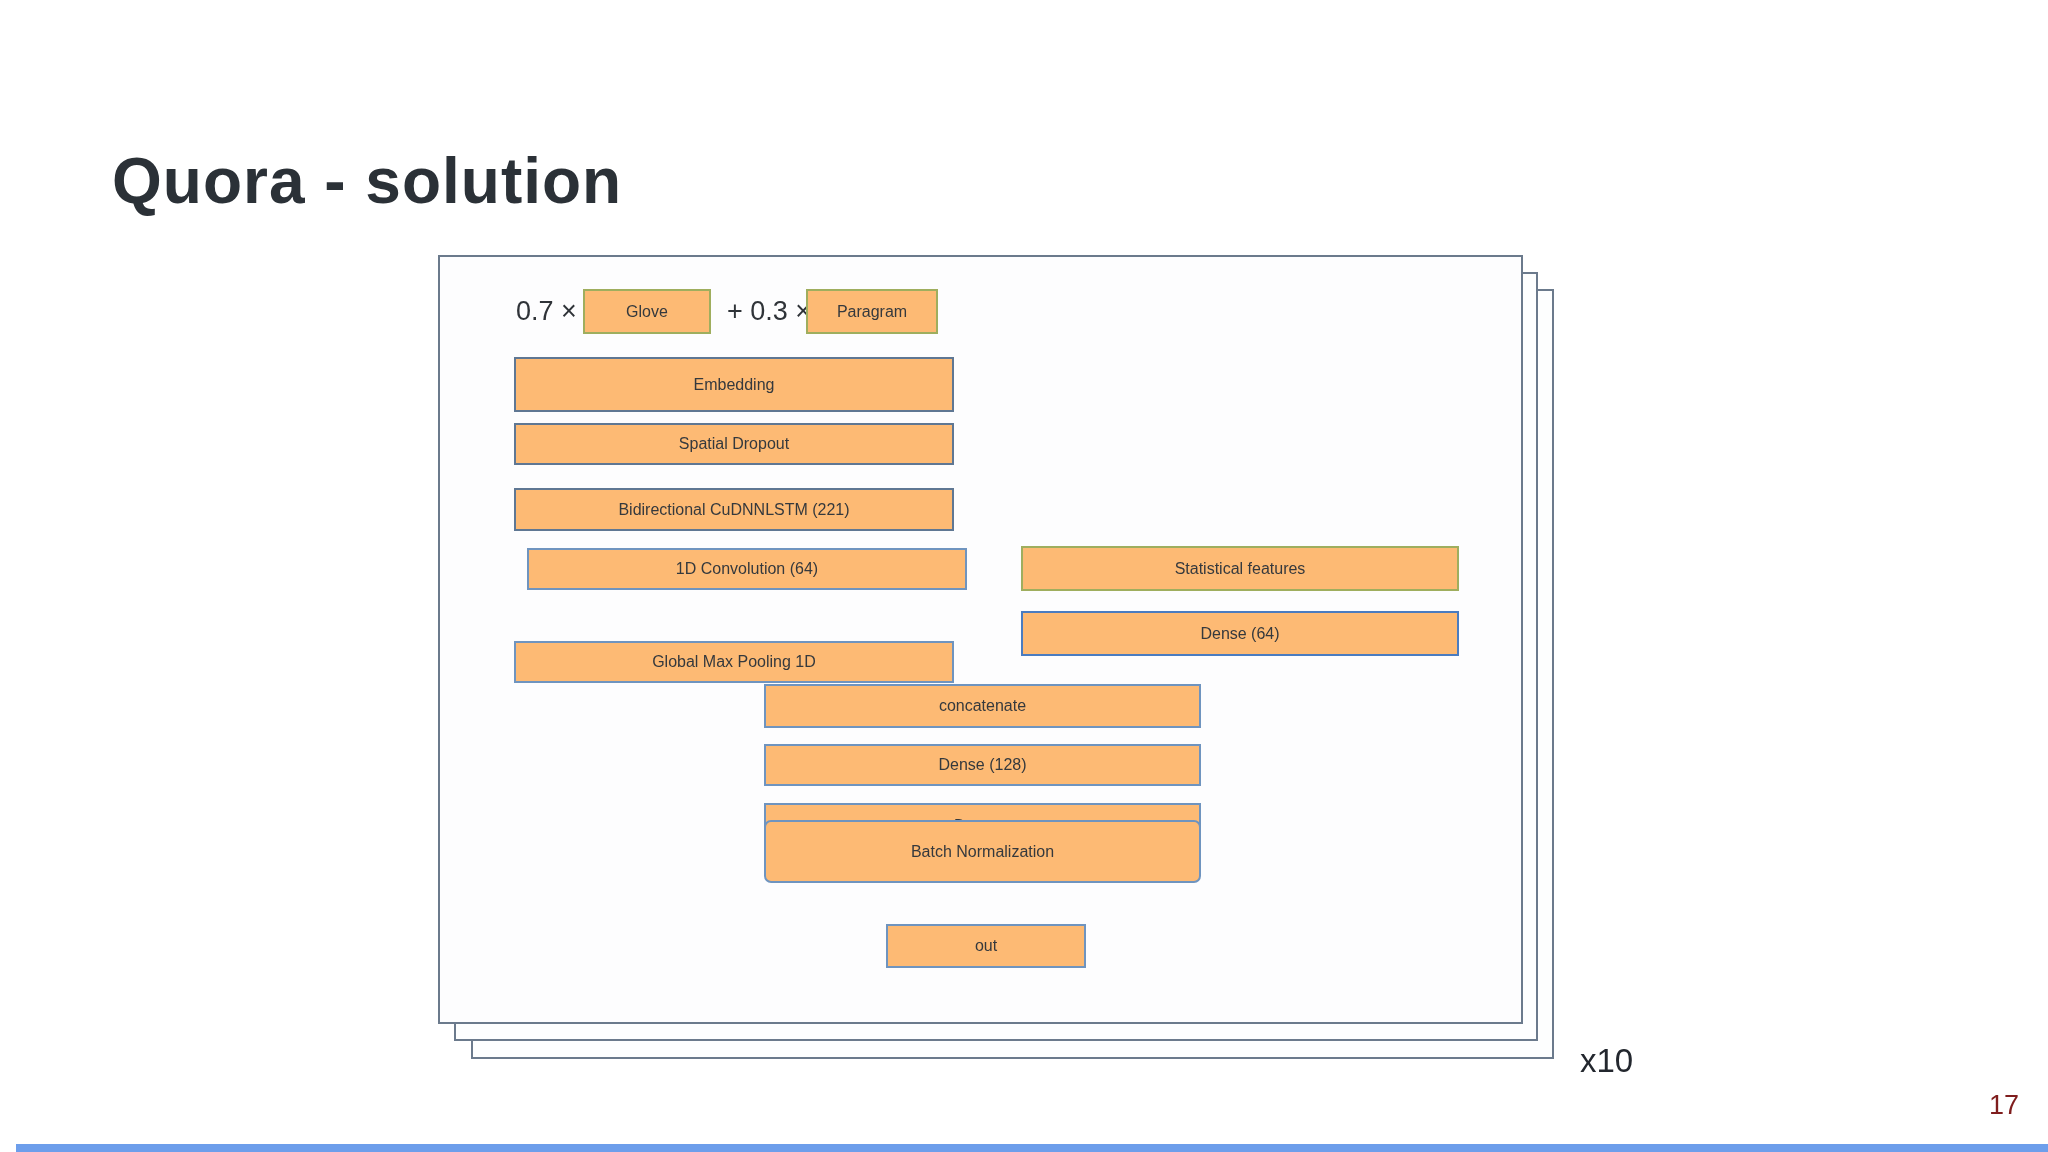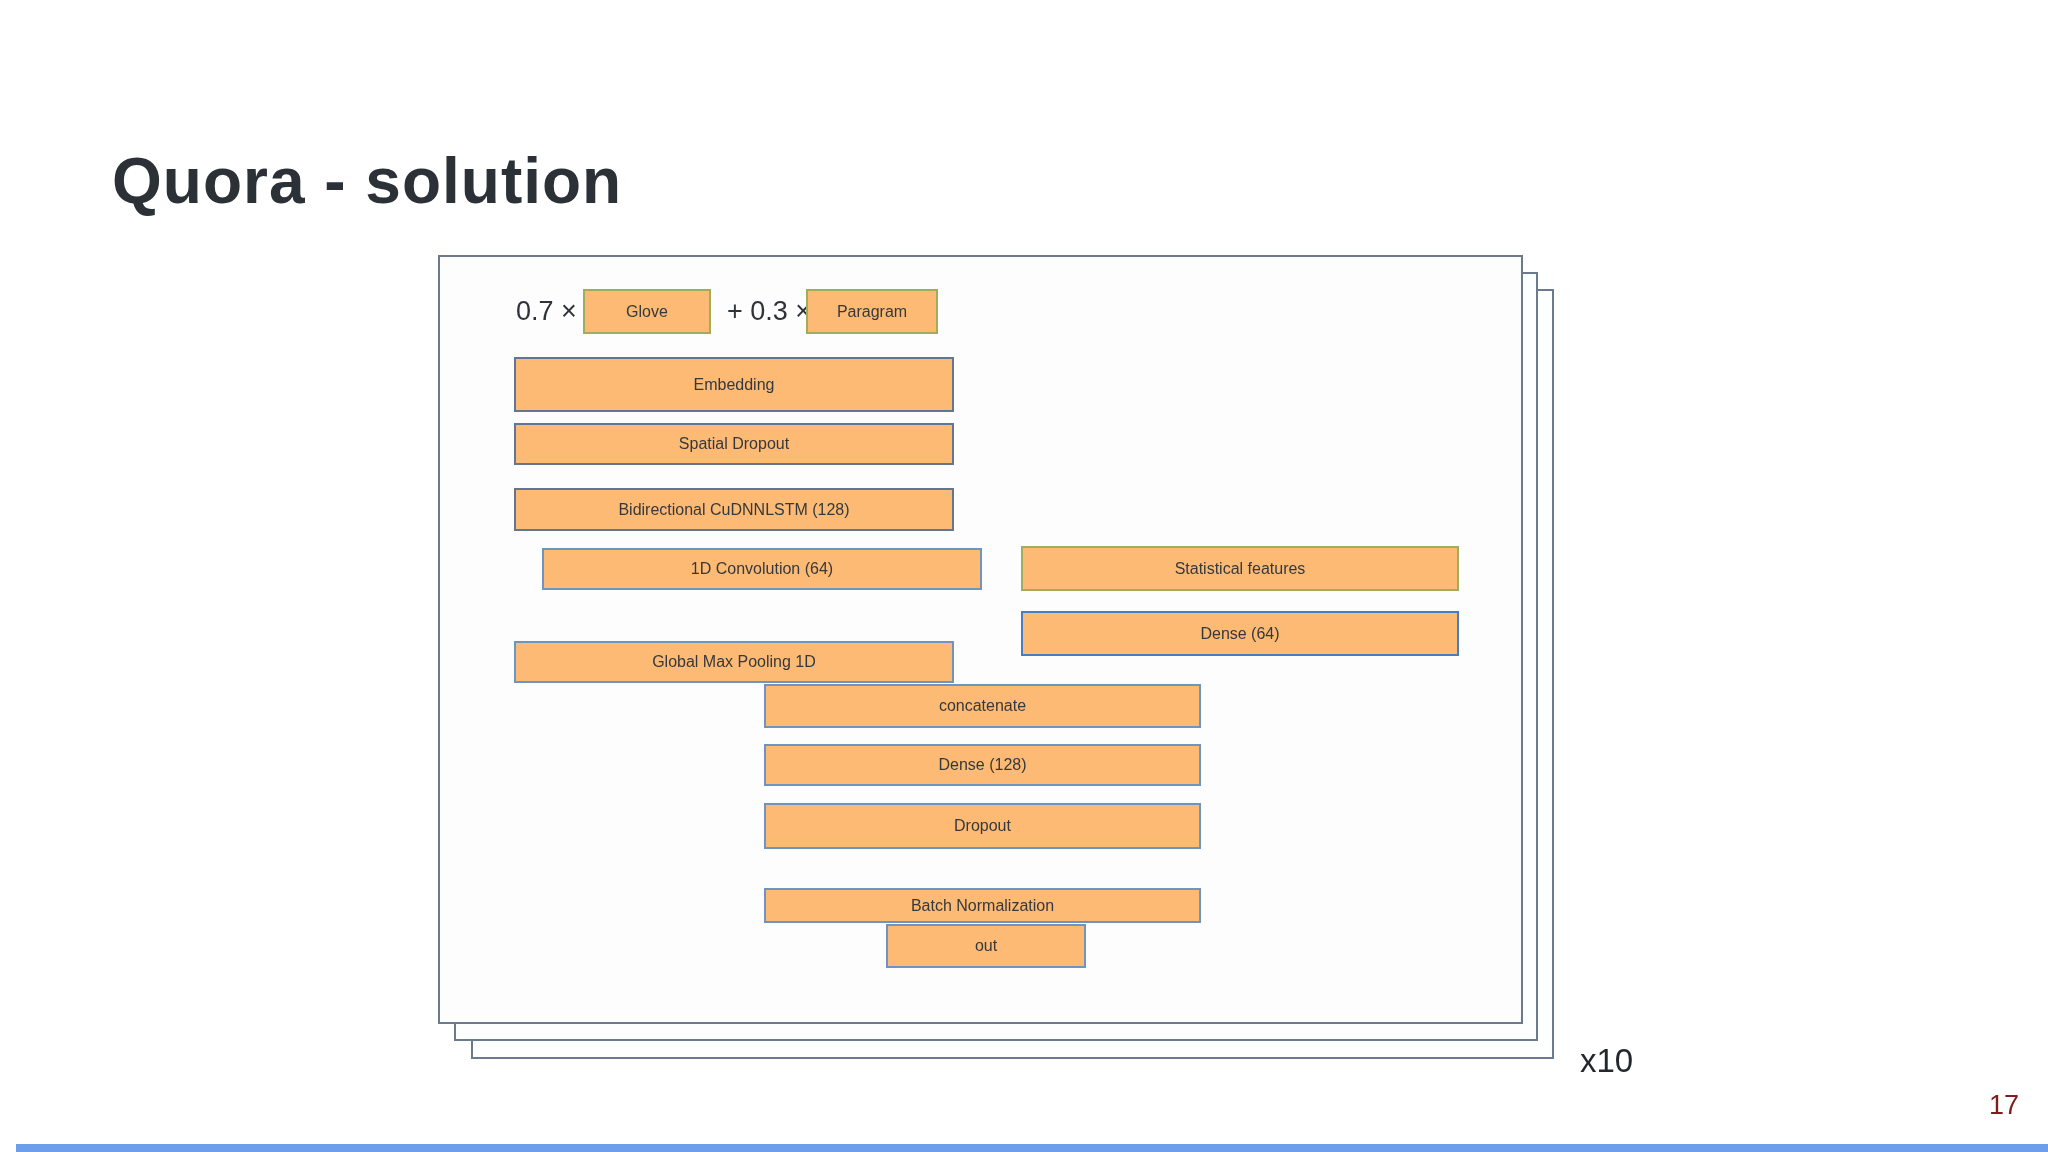--- a/index.html
+++ b/index.html
@@ -65,31 +65,31 @@
   <div class="frame back2"></div>
   <div class="frame front"></div>
 
   <div class="formula-text" style="left:492px;top:273px;">0.7 ×</div>
   <div class="box olive" style="left:567px;top:273px;width:128px;height:45px;">Glove</div>
   <div class="formula-text" style="left:703px;top:273px;">+ 0.3 ×</div>
   <div class="box olive" style="left:790px;top:273px;width:132px;height:45px;">Paragram</div>
 
   <div class="box slate" style="left:498px;top:341px;width:440px;height:55px;">Embedding</div>
   <div class="box slate" style="left:498px;top:407px;width:440px;height:42px;">Spatial Dropout</div>
-  <div class="box slate" style="left:498px;top:472px;width:440px;height:43px;">Bidirectional CuDNNLSTM (128)</div>
-  <div class="box" style="left:526px;top:532px;width:440px;height:42px;">1D Convolution (64)</div>
+  <div class="box slate" style="left:498px;top:472px;width:440px;height:43px;">Bidirectional CuDNNLSTM (221)</div>
+  <div class="box" style="left:511px;top:532px;width:440px;height:42px;">1D Convolution (64)</div>
   <div class="box" style="left:498px;top:597px;width:440px;height:42px;margin-top:28px;">Global Max Pooling 1D</div>
 
   <div class="box olive" style="left:1005px;top:530px;width:438px;height:45px;">Statistical features</div>
   <div class="box dense" style="left:1005px;top:595px;width:438px;height:45px;">Dense (64)</div>
 
   <div class="box" style="left:748px;top:668px;width:437px;height:44px;">concatenate</div>
   <div class="box" style="left:748px;top:728px;width:437px;height:42px;">Dense (128)</div>
   <div class="box" style="left:748px;top:787px;width:437px;height:46px;">Dropout</div>
-  <div class="box" style="left:748px;top:872px;width:437px;height:35px;">Batch Normalization</div>
+  <div class="box" style="left:748px;top:804px;width:437px;height:63px;border-radius:7px;">Batch Normalization</div>
   <div class="box" style="left:870px;top:908px;width:200px;height:44px;">out</div>
 
   <div class="repeat-label">x10</div>
 
   <div class="page-number">17</div>
 
   <div class="footer-bar"></div>
 
 </div>
 

